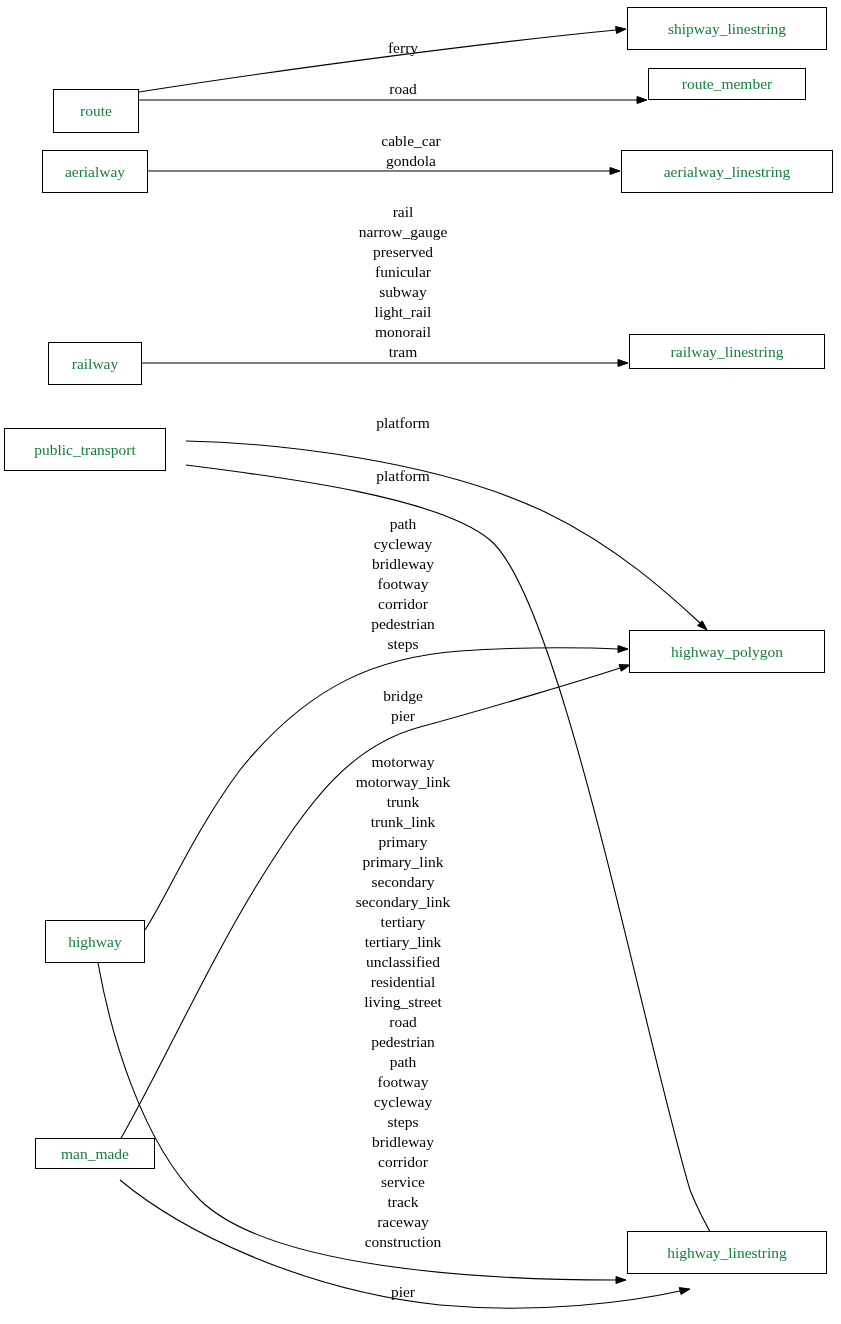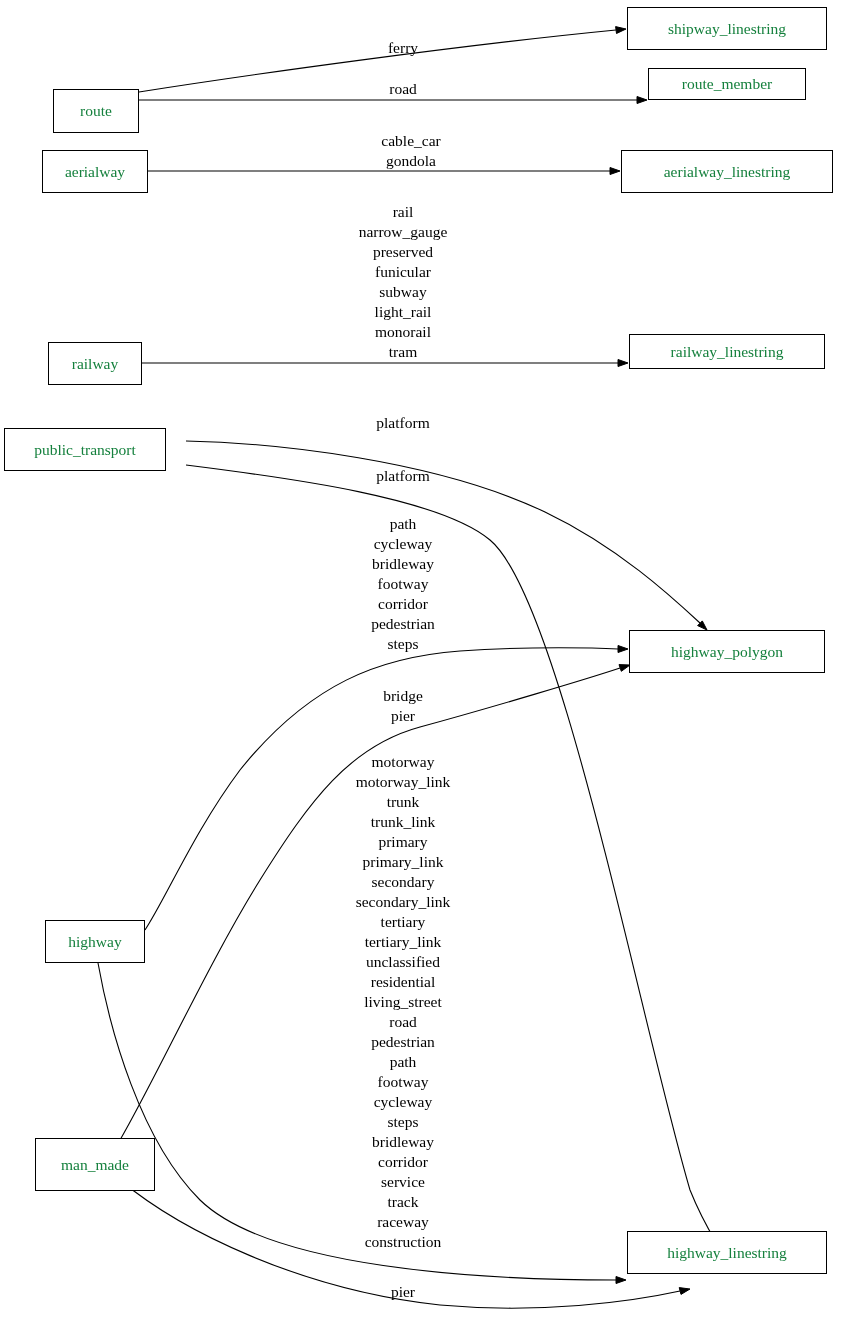--- a/index.html
+++ b/index.html
@@ -142,21 +142,21 @@
   </div>
   <div class="node" style="left:4px; top:428px; width:162px; height:43px;">
     <span>public_transport</span>
   </div>
   <div class="node" style="left:629px; top:630px; width:196px; height:43px;">
     <span>highway_polygon</span>
   </div>
   <div class="node" style="left:45px; top:920px; width:100px; height:43px;">
     <span>highway</span>
   </div>
-  <div class="node" style="left:35px; top:1138px; width:120px; height:53px;">
+  <div class="node" style="left:35px; top:1138px; width:120px; height:31px;">
     <span>man_made</span>
   </div>
   <div class="node" style="left:627px; top:1231px; width:200px; height:43px;">
     <span>highway_linestring</span>
   </div>
 
   <div class="edge-label" style="left:0; top:38px; width:806px;"><span>ferry</span></div>
   <div class="edge-label" style="left:0; top:79px; width:806px;"><span>road</span></div>
   <div class="edge-label" style="left:0; top:131px; width:806px;padding-left:8px;"><span>cable_car</span><span>gondola</span></div>
   <div class="edge-label" style="left:0; top:202px; width:806px;"><span>rail</span><span>narrow_gauge</span><span>preserved</span><span>funicular</span><span>subway</span><span>light_rail</span><span>monorail</span><span>tram</span></div>

